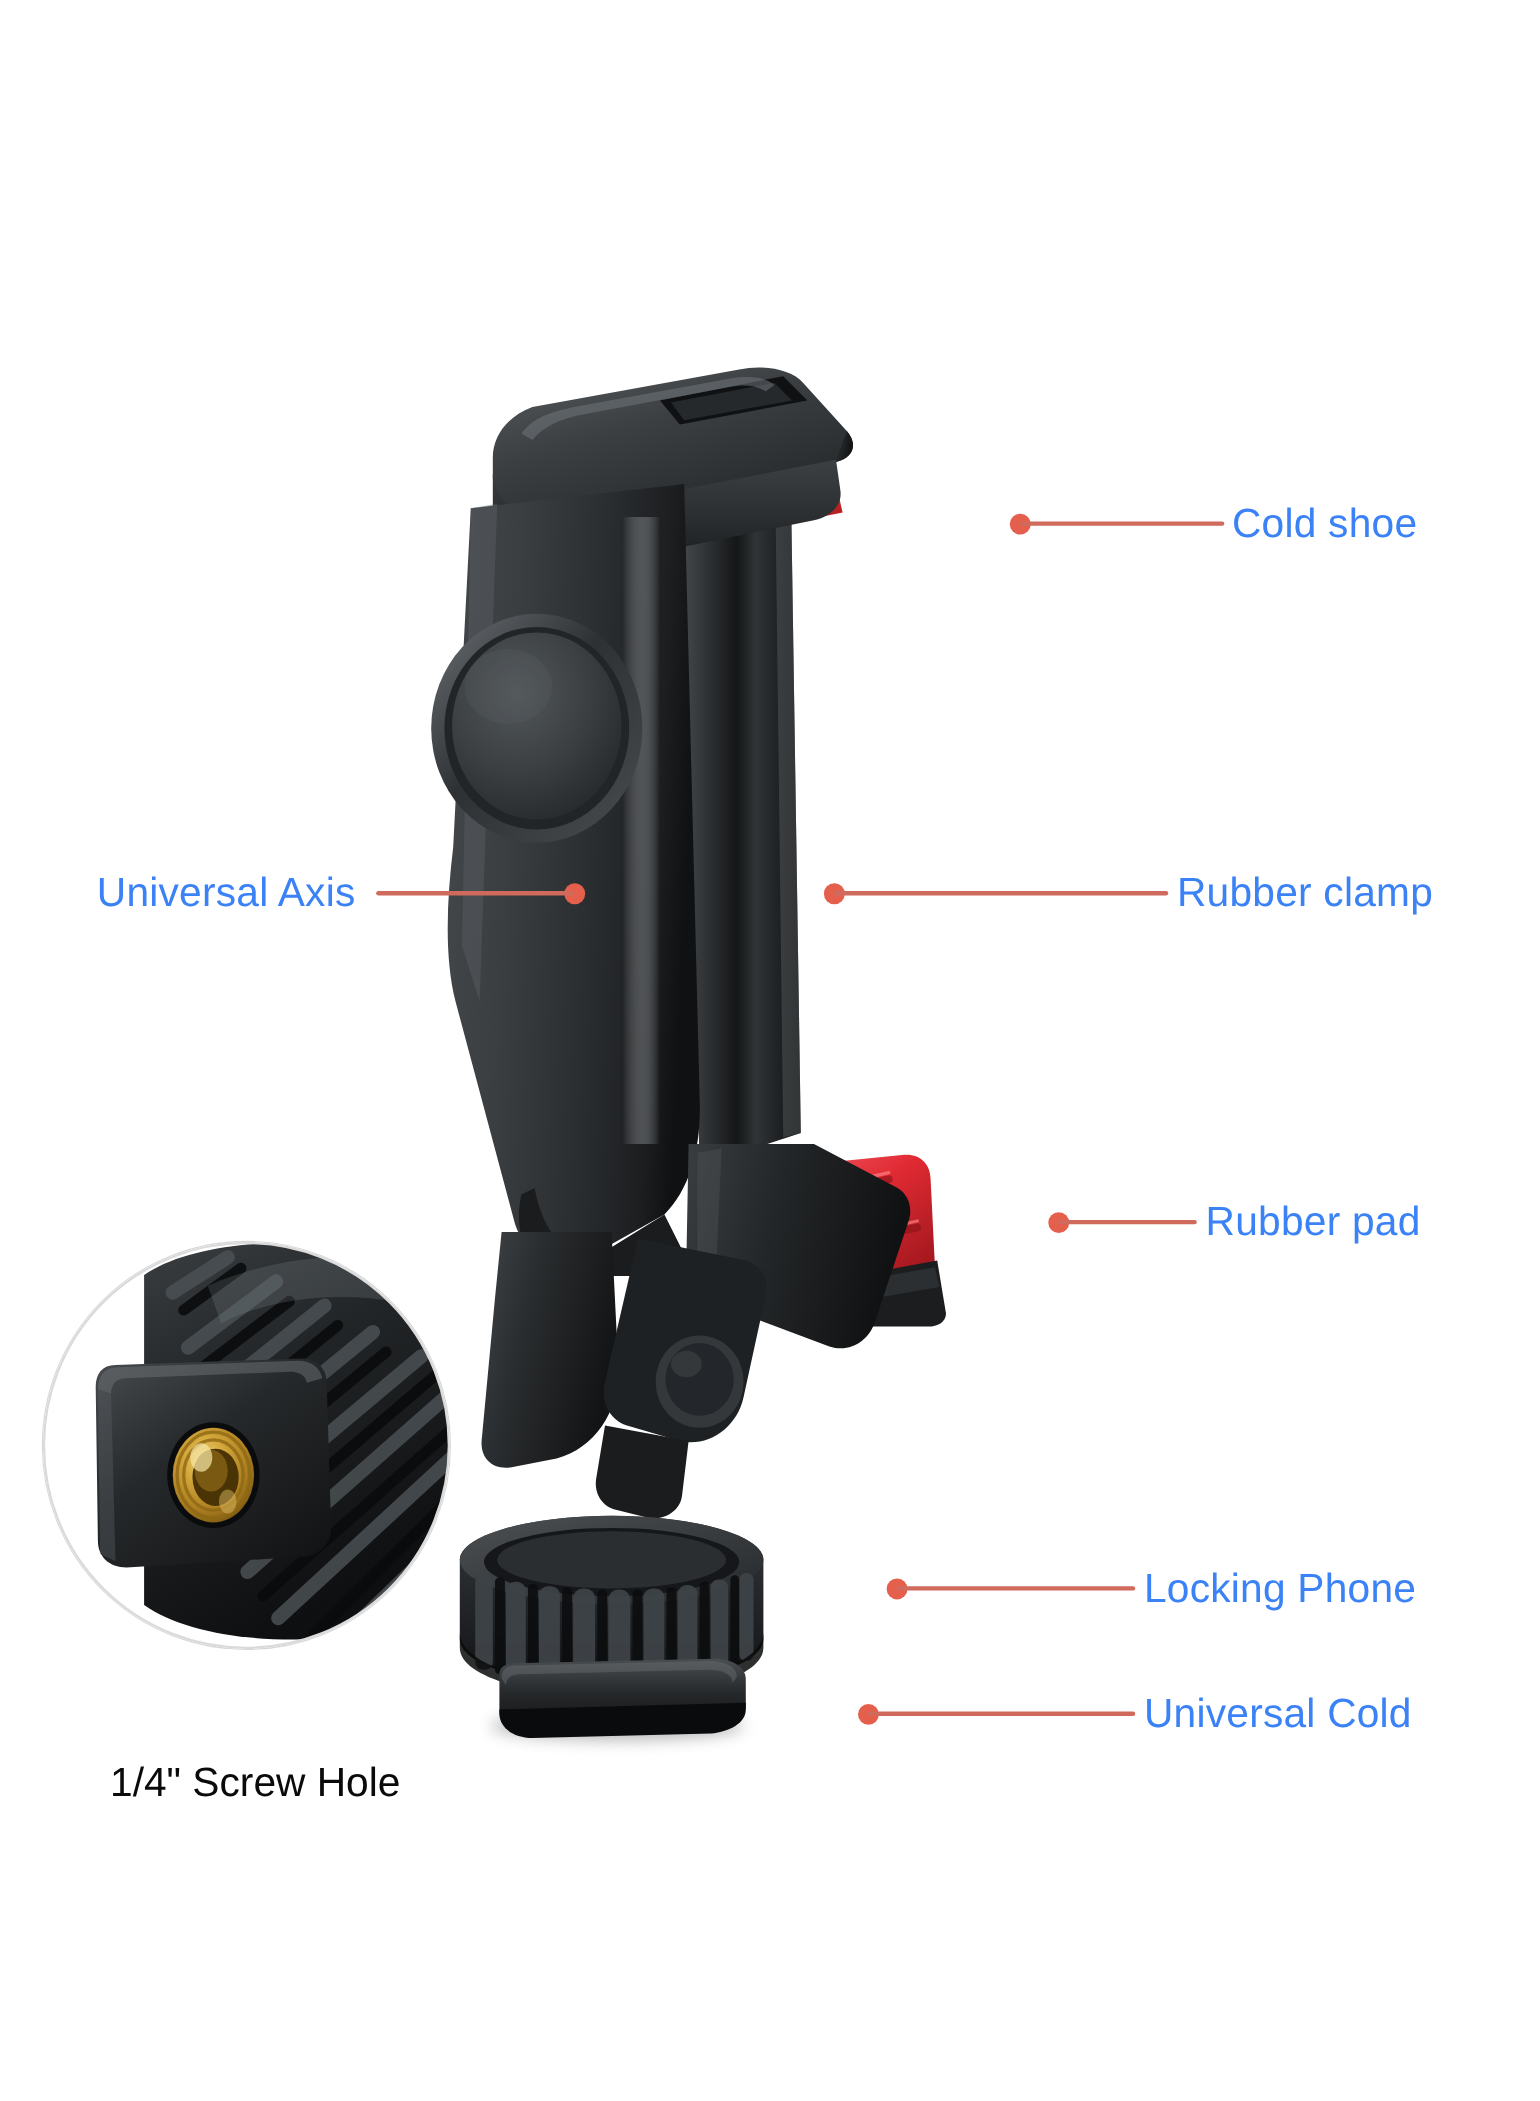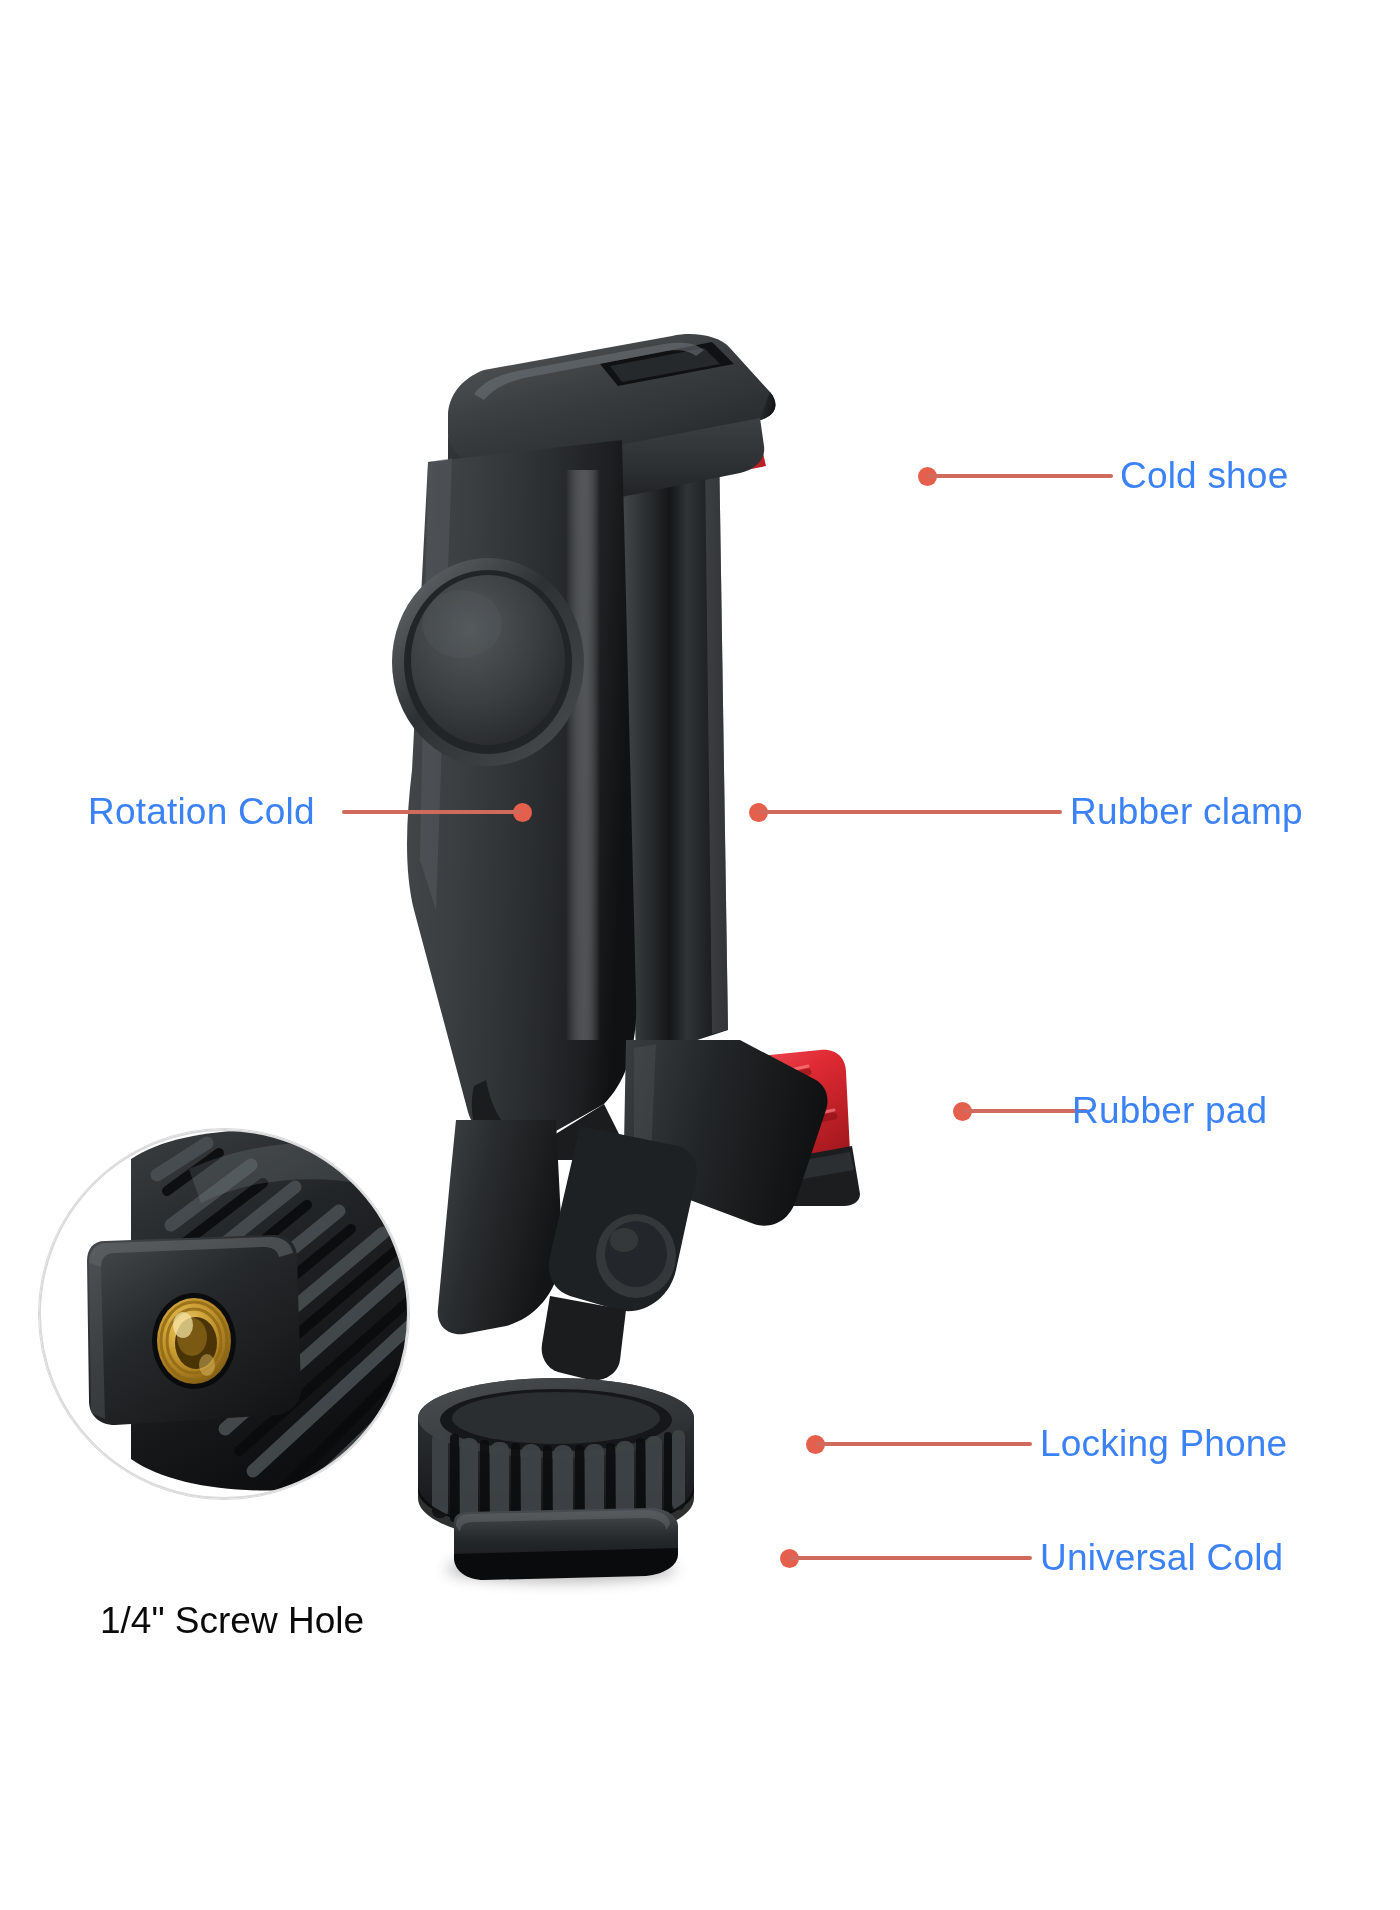--- a/index.html
+++ b/index.html
@@ -361,34 +361,34 @@
 
   <div>
     <div class="leaddot" style="left:749px;top:803px;"></div>
     <div class="leader" style="left:758px;top:810px;width:304px;"></div>
     <div class="callout right" style="left:1070px;top:793px;">Rubber clamp</div>
   </div>
 
   <div>
     <div class="leaddot" style="left:953px;top:1102px;"></div>
     <div class="leader" style="left:962px;top:1109px;width:126px;"></div>
-    <div class="callout right" style="left:1072px;top:1092px;">Rubber pad</div>
+    <div class="callout right" style="left:1096px;top:1092px;">Rubber pad</div>
   </div>
 
   <div>
     <div class="leaddot" style="left:806px;top:1435px;"></div>
     <div class="leader" style="left:815px;top:1442px;width:217px;"></div>
     <div class="callout right" style="left:1040px;top:1425px;">Locking Phone</div>
   </div>
 
   <div>
     <div class="leaddot" style="left:780px;top:1549px;"></div>
     <div class="leader" style="left:789px;top:1556px;width:243px;"></div>
     <div class="callout right" style="left:1040px;top:1539px;">Universal Cold</div>
   </div>
 
   <div>
     <div class="leaddot" style="left:513px;top:803px;"></div>
     <div class="leader" style="left:342px;top:810px;width:180px;"></div>
-    <div class="callout left" style="left:88px;top:793px;">Rotation Cold</div>
+    <div class="callout left" style="left:88px;top:793px;">Universal Axis</div>
   </div>
 
 </div>
 
 </body></html>

